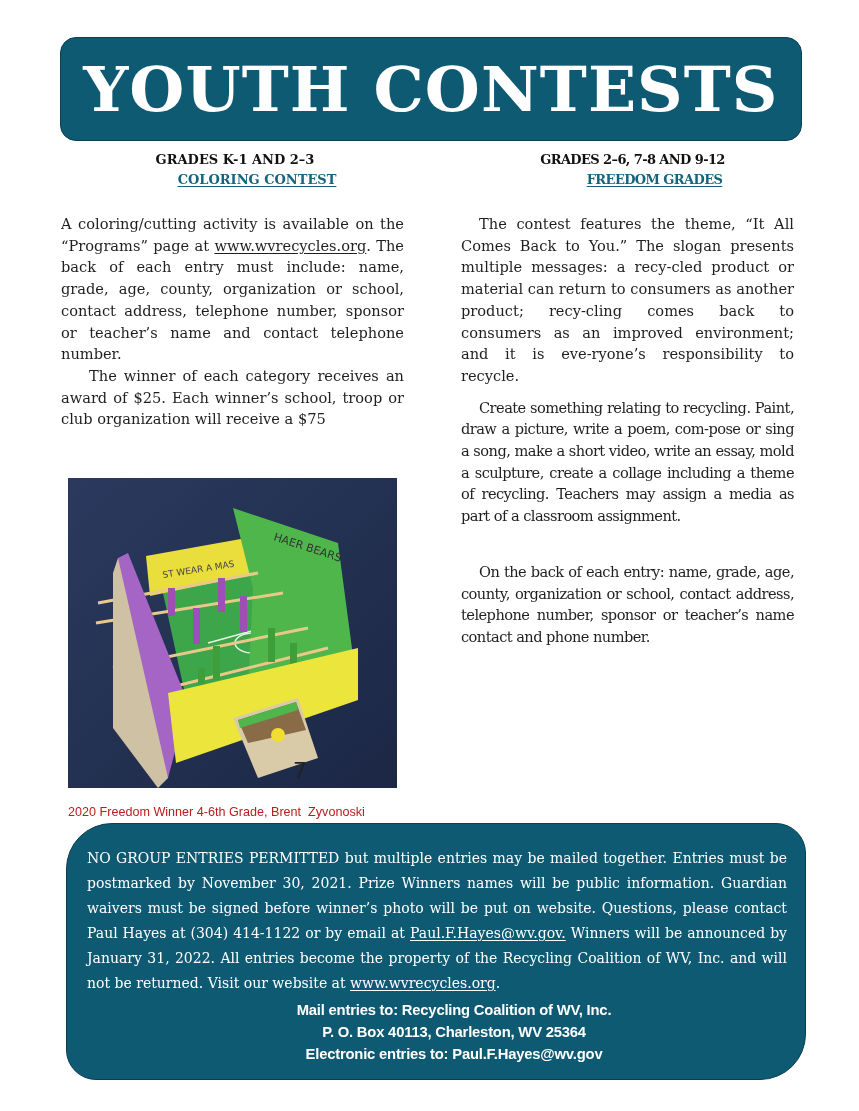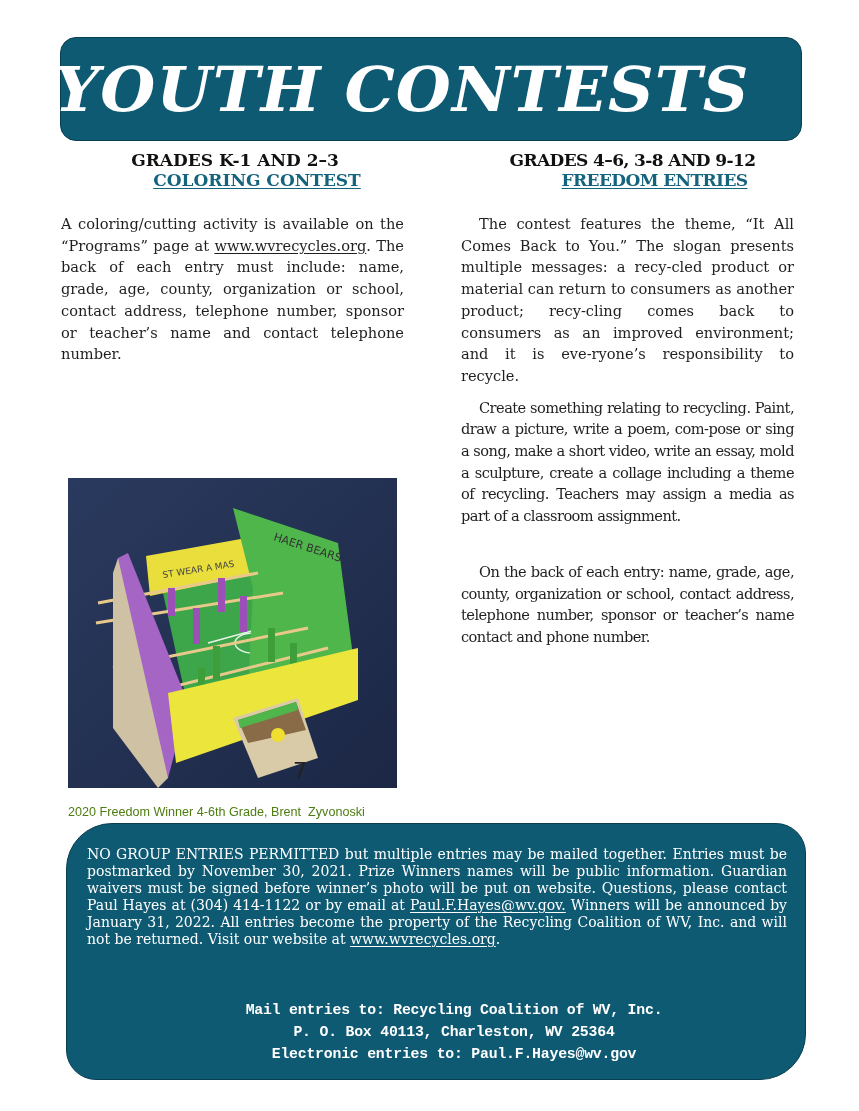--- a/index.html
+++ b/index.html
@@ -20,37 +20,37 @@
       left: 60px;
       top: 37px;
       width: 742px;
       height: 104px;
       background: #0f5a73;
       border: 1.5px solid #0a3f52;
       border-radius: 16px;
       box-sizing: border-box;
       display: flex;
       align-items: center;
-      font-style: italic;
+      justify-content: center;
     }
     .title-banner h1 {
       margin: 0;
       color: #ffffff;
       font-family: "DejaVu Serif", serif;
       font-weight: bold;
       font-size: 62px;
       letter-spacing: 1px;
       transform: scaleX(1.02);
     }
     .col-head {
       position: absolute;
       text-align: center;
       font-family: "DejaVu Serif", serif;
       font-weight: bold;
-      font-size: 17px;
+      font-size: 13px;
       line-height: 20px;
     }
     .col-head .grade { color: #111; }
     .col-head .contest {
       color: #15647d;
       text-decoration: underline;
       text-underline-offset: 2px;
       margin-left: 44px;
     }
     .left-head { left: 60px; width: 350px; top: 150px; }
@@ -82,21 +82,21 @@
       height: 310px;
       background: #23304f;
       overflow: hidden;
     }
     .caption {
       position: absolute;
       left: 68px;
       top: 805px;
       font-family: "Liberation Sans", sans-serif;
       font-size: 12.6px;
-      color: #4d7c0f;
+      color: #b91c1c;
       white-space: pre;
     }
     .info-box {
       position: absolute;
       left: 66px;
       top: 823px;
       width: 740px;
       height: 257px;
       background: #0f5a73;
       border: 1.5px solid #0a3f52;
@@ -104,31 +104,31 @@
       box-sizing: border-box;
       color: #ffffff;
     }
     .info-box .notice {
       position: absolute;
       left: 20px;
       top: 22px;
       width: 700px;
       font-family: "DejaVu Serif", serif;
       font-size: 14px;
-      line-height: 17px;
+      line-height: 25px;
       text-align: justify;
       margin: 0;
     }
     .info-box .mail {
       position: absolute;
       left: 0;
       right: 0;
       top: 175px;
       text-align: center;
-      font-family: Liberation Mono, monospace;
+      font-family: Liberation Sans, sans-serif;
       font-weight: bold;
       font-size: 14.8px;
       line-height: 22px;
       letter-spacing: -0.2px;
       padding-left: 36px;
     }
     .info-box .mail div { margin: 0; }
   </style>
 </head>
 <body>
@@ -136,26 +136,27 @@
 <div class="title-banner">
   <h1>YOUTH CONTESTS</h1>
 </div>
 
 <div class="col-head left-head">
   <div class="grade">GRADES K-1 AND 2–3</div>
   <div><span class="contest">COLORING CONTEST</span></div>
 </div>
 
 <div class="col-head right-head">
-  <div class="grade">GRADES 4–6, 3-8 AND 9-12</div>
-  <div><span class="contest">FREEDOM ENTRIES</span></div>
+  <div class="grade">GRADES 2–6, 7-8 AND 9-12</div>
+  <div><span class="contest">FREEDOM GRADES</span></div>
 </div>
 
 <div class="body-text left-body">
   <p><span>A coloring/cutting activity is available on the “Programs” page at </span><a class="u-link">www.wvrecycles.org</a><span>. The back of each entry must include: name, grade, age, county, organization or school, contact address, telephone number, sponsor or teacher’s name and contact telephone number.</span></p>
+  <p class="indent">The winner of each category receives an award of $25. Each winner’s school, troop or club organization will receive a $75</p>
 </div>
 
 <div class="body-text right-body">
   <p>The contest features the theme, “It All Comes Back to You.” The slogan presents multiple messages: a recy-cled product or material can return to consumers as another product; recy-cling comes back to consumers as an improved environment; and it is eve-ryone’s responsibility to recycle.</p>
   <p class="gap-sm tight">Create something relating to recycling. Paint, draw a picture, write a poem, com-pose or sing a song, make a short video, write an essay, mold a sculpture, create a collage including a theme of recycling. Teachers may assign a media as part of a classroom assignment.</p>
   <p class="gap-lg tight">On the back of each entry: name, grade, age, county, organization or school, contact address, telephone number, sponsor or teacher’s name contact and phone number.</p>
 </div>
 
 <div class="photo">
   <svg width="329" height="310" viewBox="0 0 329 310">

